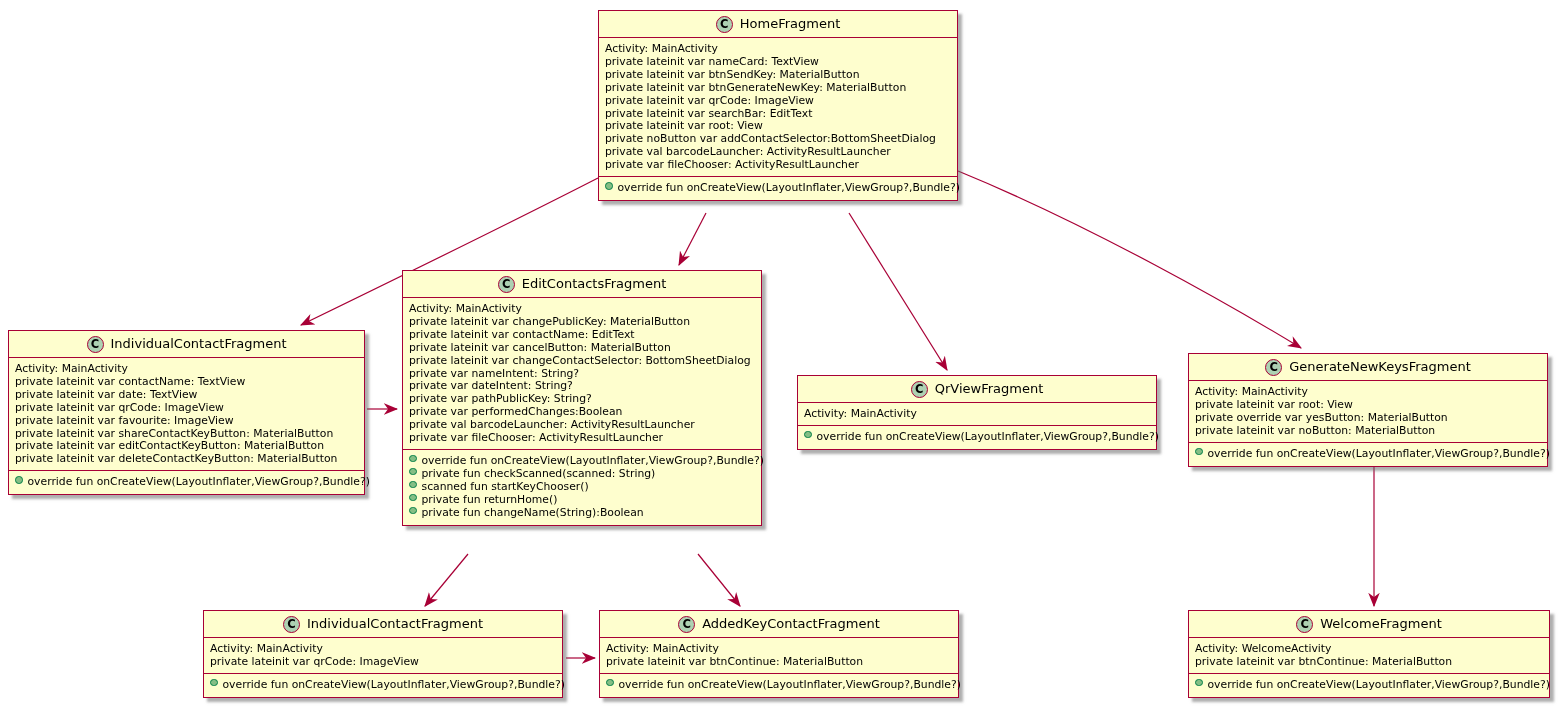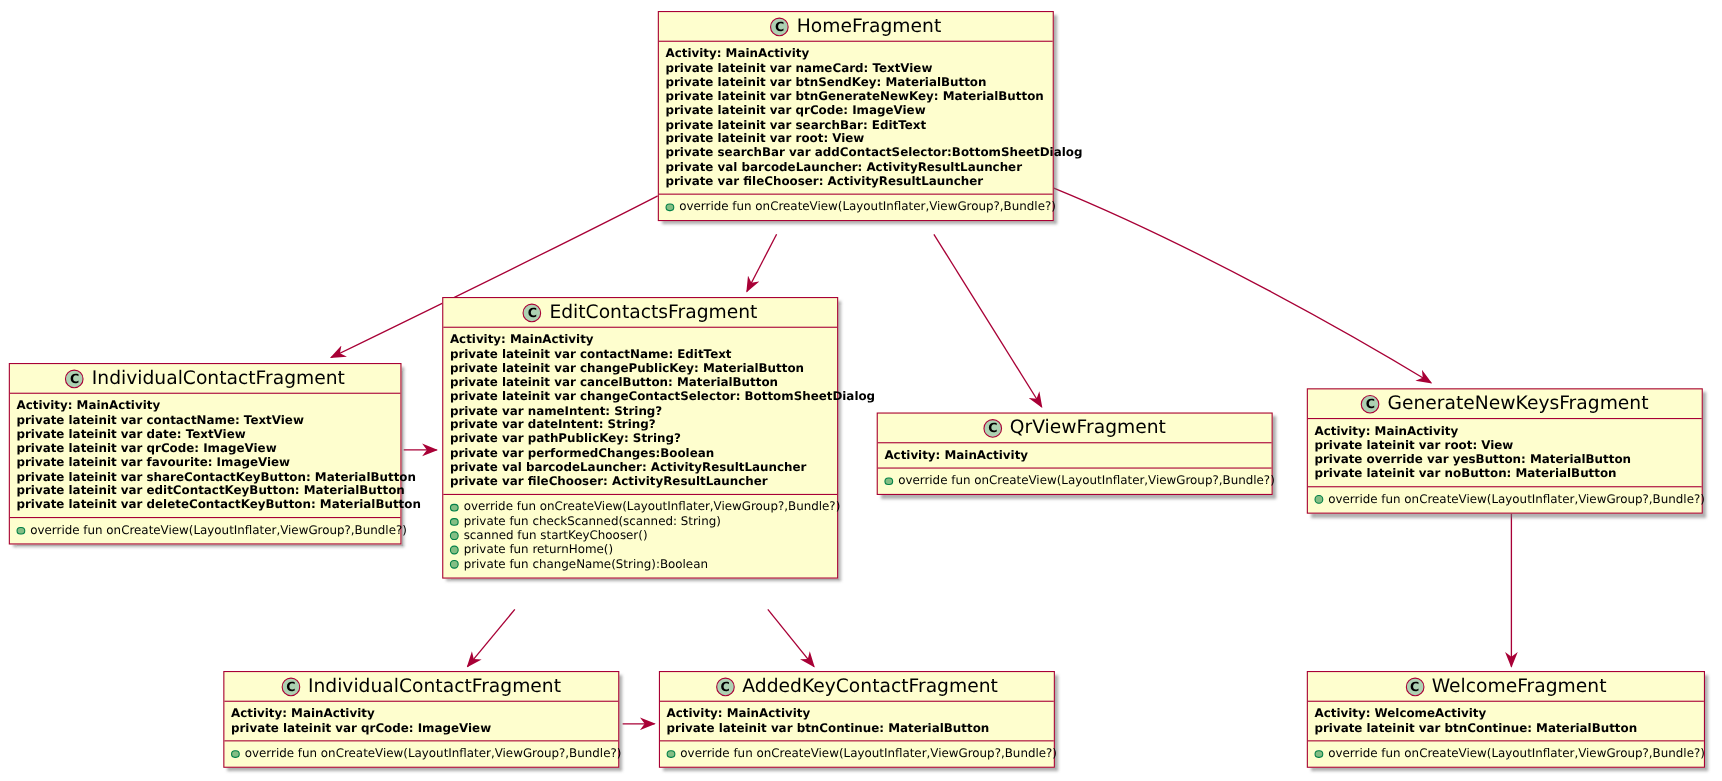--- a/index.html
+++ b/index.html
@@ -46,32 +46,31 @@
     display:inline-flex;align-items:center;justify-content:center;
     width:17px;height:17px;
     border-radius:50%;
     background:var(--icon-fill);
     border:1px solid var(--border-color);
     font-weight:bold;
     font-size:11.5px;
     flex:0 0 auto;
   }
   .class-name{
-    font-size:17px;
+    font-size:13px;
     white-space:nowrap;
   }
   .uml-attrs{
     padding:5px 6px 4px 6px;
     border-bottom:1.5px solid var(--border-color);
-    font-weight:bold;
   }
   .attr-line{white-space:nowrap;}
   .uml-methods{padding:5px 6px 5px 6px;}
   .method-line{
-    display:flex;align-items:center;gap:5px;
+    display:flex;align-items:flex-start;gap:5px;
     white-space:nowrap;
   }
   .vis-dot{
     width:7.5px;height:7.5px;
     border-radius:50%;
     background:var(--dot-fill);
     border:1px solid var(--dot-border);
     flex:0 0 auto;
   }
 </style>
@@ -103,40 +102,40 @@
         <span class="class-name">HomeFragment</span>
       </div>
       <div class="uml-attrs">
         <div class="attr-line">Activity: MainActivity</div>
         <div class="attr-line">private lateinit var nameCard: TextView</div>
         <div class="attr-line">private lateinit var btnSendKey: MaterialButton</div>
         <div class="attr-line">private lateinit var btnGenerateNewKey: MaterialButton</div>
         <div class="attr-line">private lateinit var qrCode: ImageView</div>
         <div class="attr-line">private lateinit var searchBar: EditText</div>
         <div class="attr-line">private lateinit var root: View</div>
-        <div class="attr-line">private searchBar var addContactSelector:BottomSheetDialog</div>
+        <div class="attr-line">private noButton var addContactSelector:BottomSheetDialog</div>
         <div class="attr-line">private val barcodeLauncher: ActivityResultLauncher</div>
         <div class="attr-line">private var fileChooser: ActivityResultLauncher</div>
       </div>
       <div class="uml-methods">
         <div class="method-line">
           <span class="vis-dot"></span>
           <span class="method-text">override fun onCreateView(LayoutInflater,ViewGroup?,Bundle?)</span>
         </div>
       </div>
     </div>
     <div class="uml-class" style="left: 402px; top: 270px; width: 360px;">
       <div class="uml-title">
         <span class="class-icon">C</span>
         <span class="class-name">EditContactsFragment</span>
       </div>
       <div class="uml-attrs">
         <div class="attr-line">Activity: MainActivity</div>
+        <div class="attr-line">private lateinit var changePublicKey: MaterialButton</div>
         <div class="attr-line">private lateinit var contactName: EditText</div>
-        <div class="attr-line">private lateinit var changePublicKey: MaterialButton</div>
         <div class="attr-line">private lateinit var cancelButton: MaterialButton</div>
         <div class="attr-line">private lateinit var changeContactSelector: BottomSheetDialog</div>
         <div class="attr-line">private var nameIntent: String?</div>
         <div class="attr-line">private var dateIntent: String?</div>
         <div class="attr-line">private var pathPublicKey: String?</div>
         <div class="attr-line">private var performedChanges:Boolean</div>
         <div class="attr-line">private val barcodeLauncher: ActivityResultLauncher</div>
         <div class="attr-line">private var fileChooser: ActivityResultLauncher</div>
       </div>
       <div class="uml-methods">

